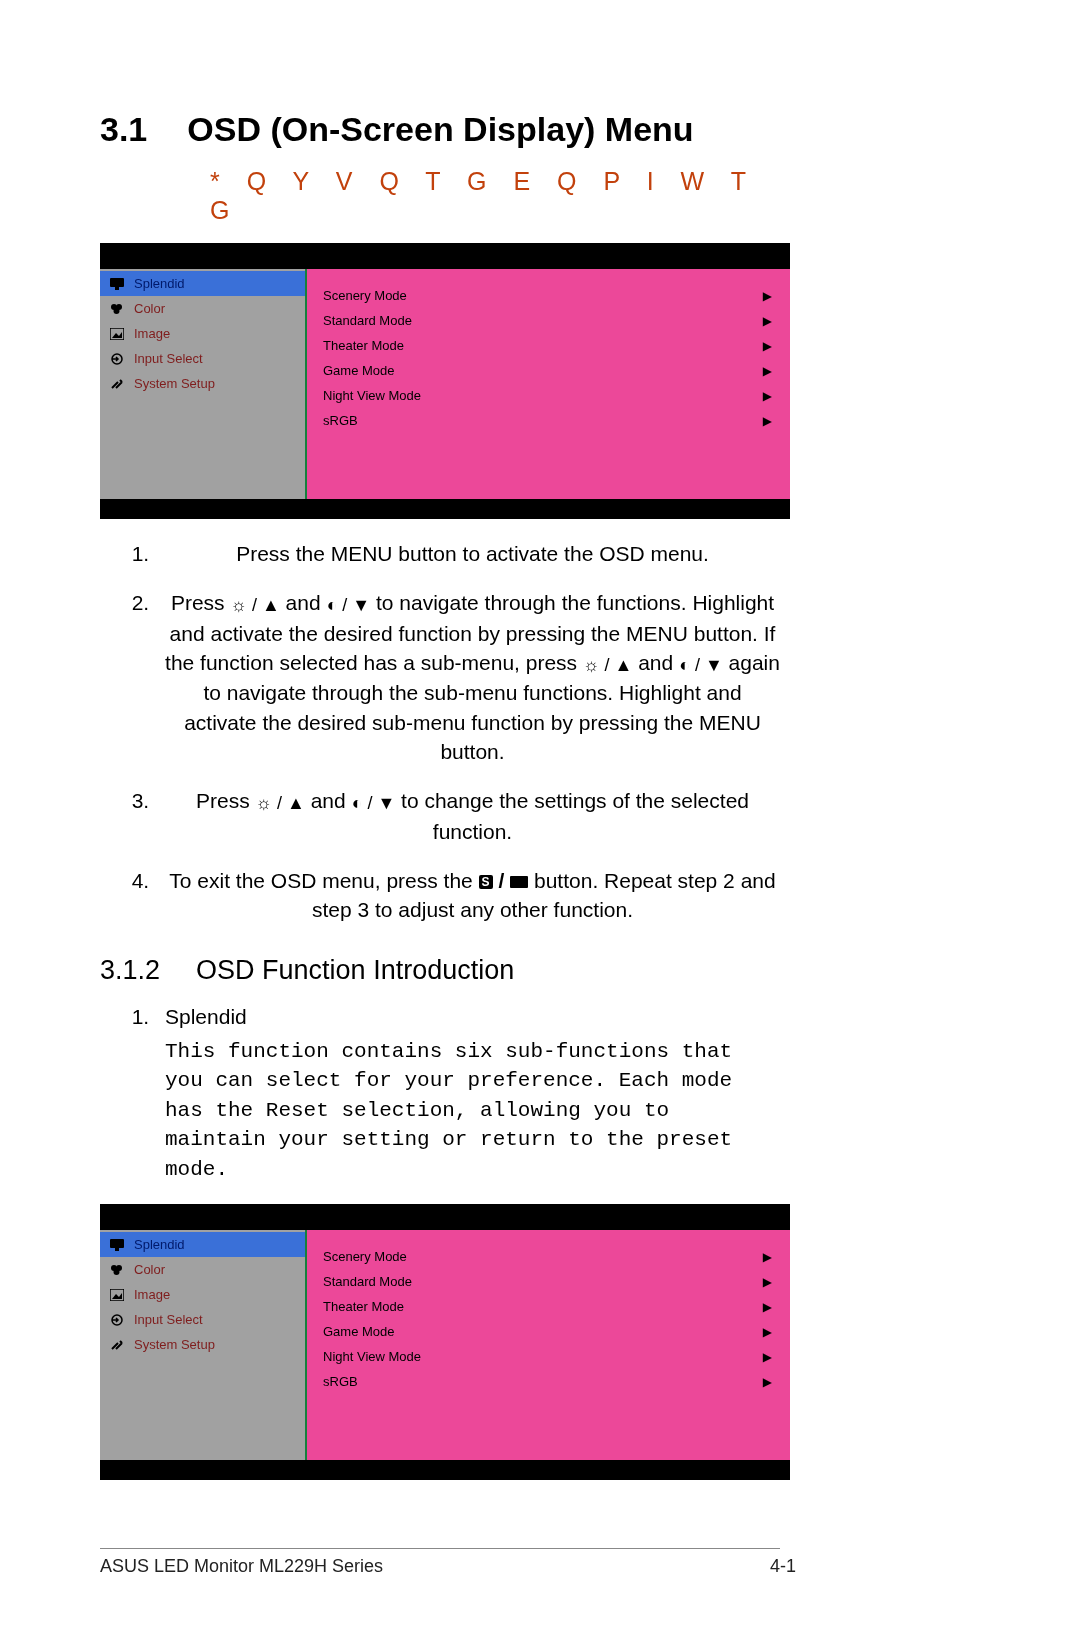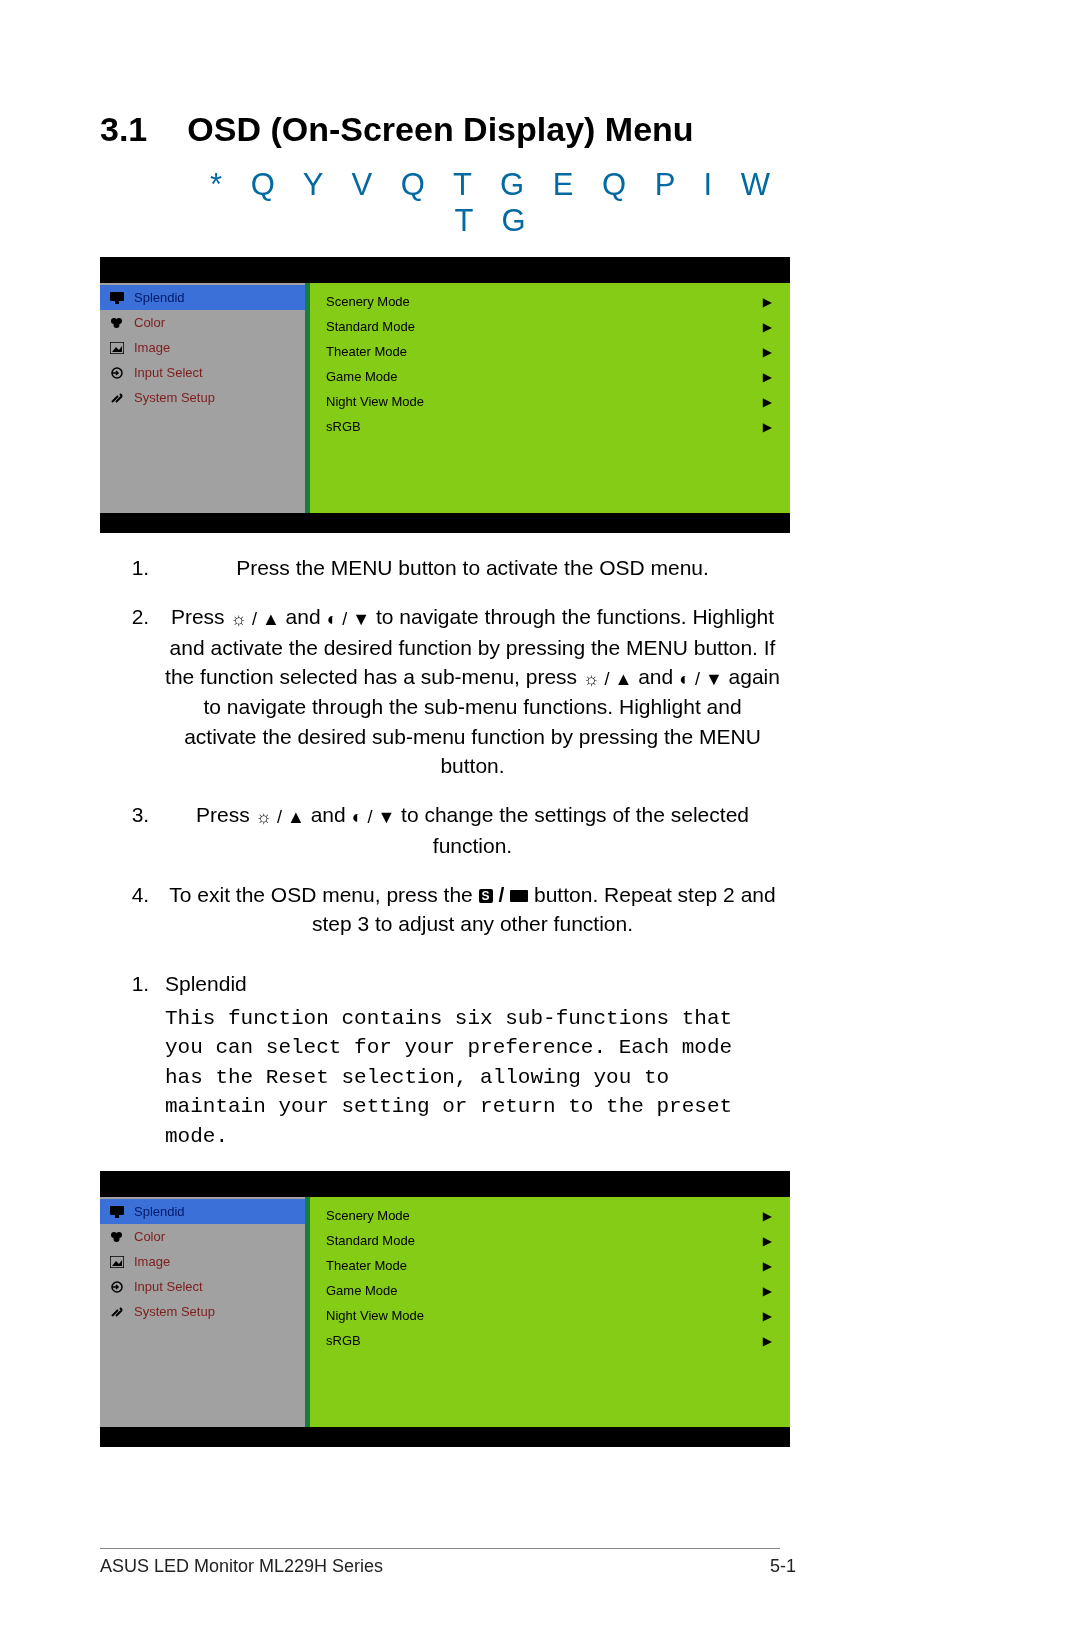--- a/index.html
+++ b/index.html
@@ -15,26 +15,25 @@
     padding: 110px 100px 50px 100px;
     position: relative;
   }
   h1.section-heading {
     font-size: 34px;
     font-weight: bold;
     margin: 0 0 18px 0;
   }
   h1.section-heading .num { margin-right: 40px; }
   .subheading {
-    font-size: 31px;
+    font-size: 25px;
     letter-spacing: 10px;
     margin-left: 110px;
     margin-bottom: 18px;
-    color: #0369a1;
-    text-align: center;
+    color: #c2410c;
   }
 
   
   .osd {
     width: 690px;
     margin: 0 auto 20px auto;
     background: #000;
     font-family: Arial, sans-serif;
   }
   .osd-top {
@@ -63,23 +62,23 @@
     color: #001a6b;
   }
   .osd-left-item .ic {
     width: 16px;
     text-align: center;
     font-size: 13px;
   }
   .osd-left-item svg { display:block; }
   .osd-right {
     flex: 1;
-    background: #84cc16;
-    border-left: 5px solid #15803d;
-    padding-top: 6px;
+    background: #ec4899;
+    border-left: 2px solid #15803d;
+    padding-top: 14px;
   }
   .osd-right-item {
     display: flex;
     align-items: center;
     justify-content: space-between;
     font-size: 13px;
     padding: 5px 18px 5px 16px;
     color: #000;
   }
   .osd-right-item .arrow {
@@ -257,20 +256,23 @@
       <span>Press </span><span class="inline-ic">☼ / ▲</span><span> and  </span><span class="inline-ic">◐ / ▼</span><span> to navigate through the functions. Highlight and activate the desired function by pressing the MENU button. If the function selected has a sub-menu, press </span><span class="inline-ic">☼ / ▲</span><span> and  </span><span class="inline-ic">◐ / ▼</span><span> again to navigate through the sub-menu functions. Highlight and activate the desired sub-menu function by pressing the MENU button.</span>
     </li>
     <li>
       <span>Press </span><span class="inline-ic">☼ / ▲</span><span> and  </span><span class="inline-ic">◐ / ▼</span><span> to change the settings of the selected function.</span>
     </li>
     <li>
       <span>To exit the OSD menu, press the </span><span class="sbox">S</span> <b>/</b> <span class="blackrect"></span><span> button. Repeat step 2 and step 3 to adjust any other function.</span>
     </li>
   </ol>
 
+  <h2 class="subsection">
+    <span class="num">3.1.2</span><span>OSD Function Introduction</span>
+  </h2>
 
   <ol class="sub">
     <li>
       <span>Splendid</span>
       <div class="sub-desc">This function contains six sub-functions that you can select for your preference. Each mode has the Reset selection, allowing you to maintain your setting or return to the preset mode.</div>
     </li>
   </ol>
 
   <div class="osd">
     <div class="osd-top"></div>
@@ -348,16 +350,16 @@
             <span class="arrow">▶</span>
           </div>
       </div>
     </div>
     <div class="osd-bottom"></div>
   </div>
 
   <div class="footer-line"></div>
   <div class="footer">
     <span>ASUS LED Monitor ML229H Series</span>
-    <span>5-1</span>
+    <span>4-1</span>
   </div>
 
 </div>
 
 </body></html>

